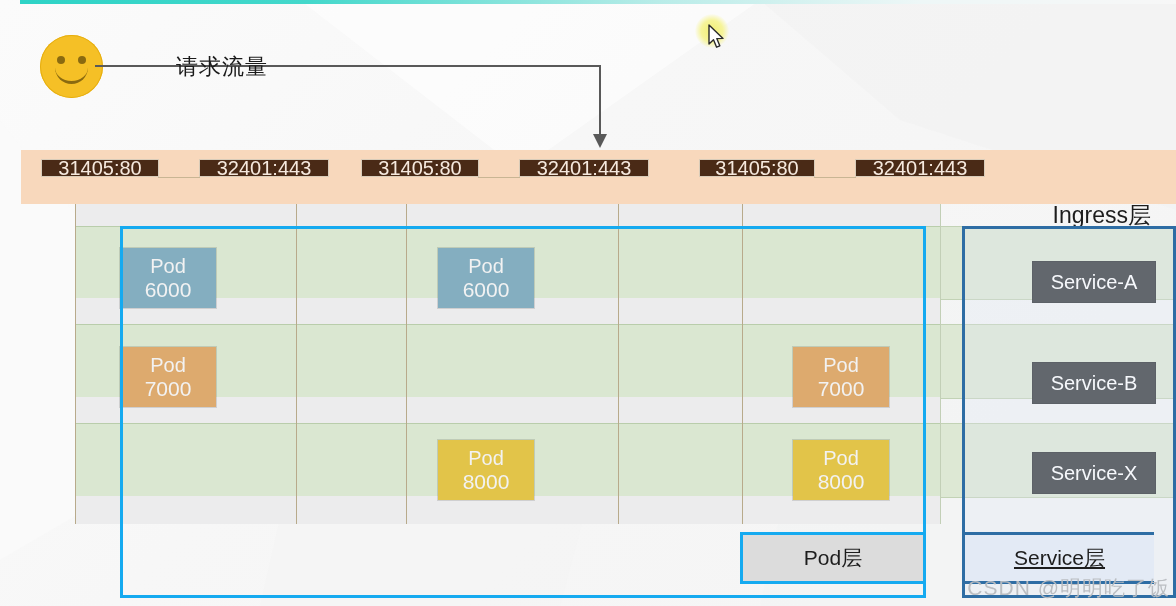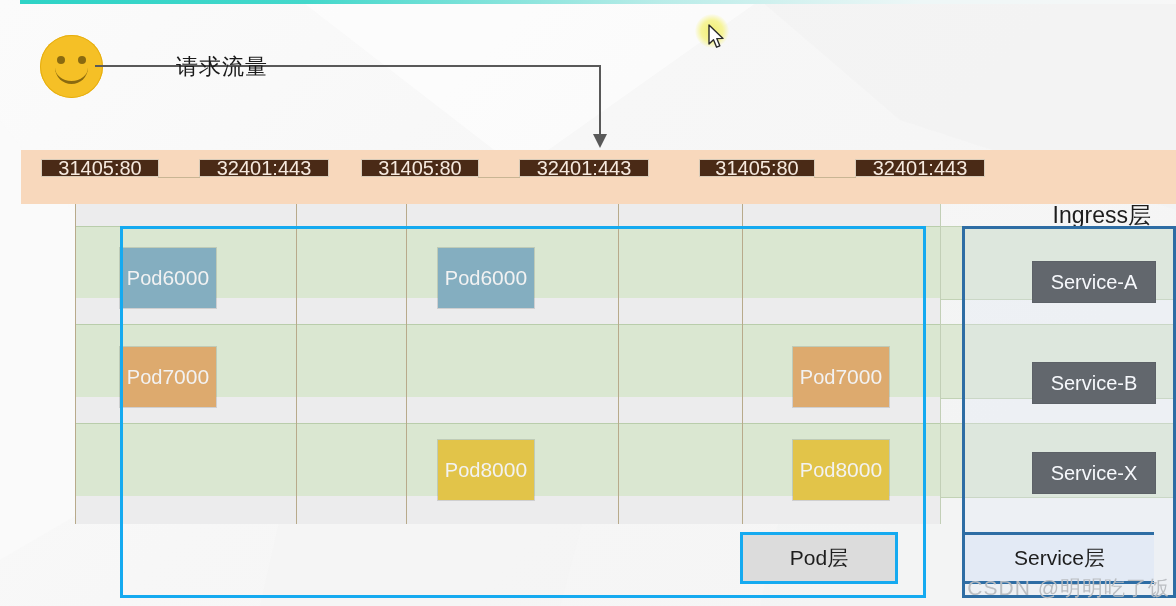--- a/index.html
+++ b/index.html
@@ -91,21 +91,21 @@
   }
   .gapband{
     position:absolute;left:75px;width:866px;background:#ececed;
   }
   .vline{position:absolute;width:1px;background:#b8aa8b;}
   .vline.soft{background:#c2cfb6;}
 
   
   .pod{
     position:absolute;width:96px;height:60px;
-    display:flex;align-items:center;justify-content:center;
+    display:flex;flex-direction:column;align-items:center;justify-content:center;
     color:#f2f2f2;font-size:20px;line-height:24px;
     box-shadow:0 0 0 1px rgba(0,0,0,0.12);
   }
   .pod .l2{font-size:21px;}
   .pod.p6000{background:#84aec0;}
   .pod.p7000{background:#ddaa6e;}
   .pod.p8000{background:#e2c449;}
 
   
   .svc{
@@ -131,28 +131,28 @@
     pointer-events:none;
   }
 
   
   .layer-box{
     position:absolute;height:52px;
     display:flex;align-items:center;justify-content:center;
     font-size:21px;color:#1d1d1d;
   }
   .layer-box.pod-layer{
-    left:740px;top:532px;width:158px;
+    left:740px;top:532px;width:186px;
     background:#dcdcdc;
     border:3px solid #15aaf0;box-sizing:border-box;
   }
   .layer-box.svc-layer{
     left:962px;top:532px;width:192px;
     background:#e3eaf5;
-    border:3px solid #2e6da4;border-right:none;box-sizing:border-box;
+    border:3px solid #2e6da4;border-right:none;box-sizing:border-box;text-decoration:underline;
   }
 
   
   .watermark{
     position:absolute;right:6px;bottom:4px;
     font-size:21px;color:#b9bcc0;
     letter-spacing:1px;white-space:nowrap;
     opacity:.95;
   }
 

